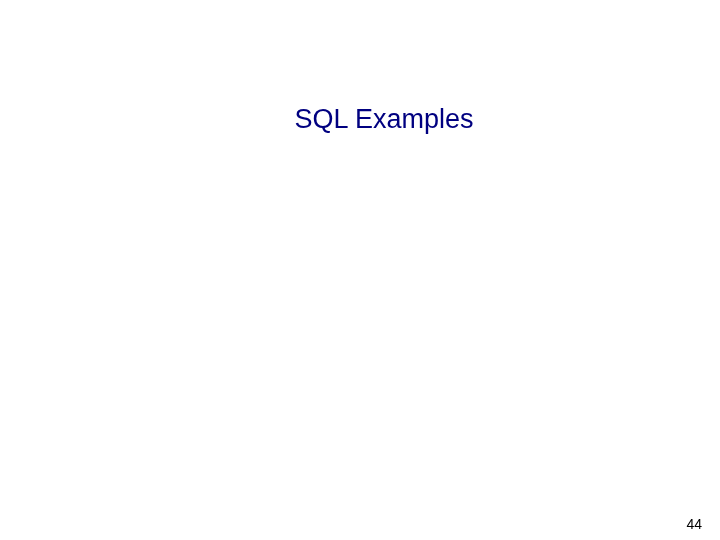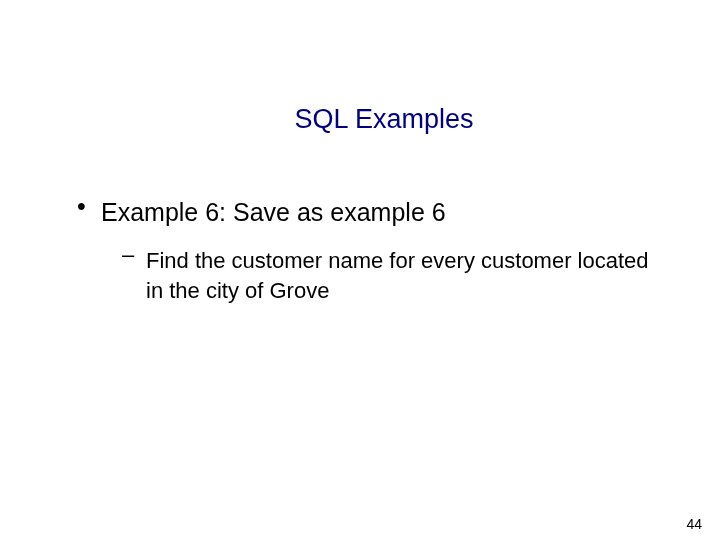--- a/index.html
+++ b/index.html
@@ -69,20 +69,14 @@
     color: #000000;
     font-size: 14px;
     font-weight: 400;
   }
 </style>
 </head>
 <body>
 
 <div class="slide">
   <h1 class="title">SQL Examples</h1>
-  <div class="bullet-1">
-    <span class="bullet-1-text">Example 6: Save as example 6</span>
-  </div>
-  <div class="bullet-2">
-    <span class="bullet-2-text">Find the customer name for every customer located in the city of Grove</span>
-  </div>
   <div class="page-number">44</div>
 </div>
 
 </body></html>

